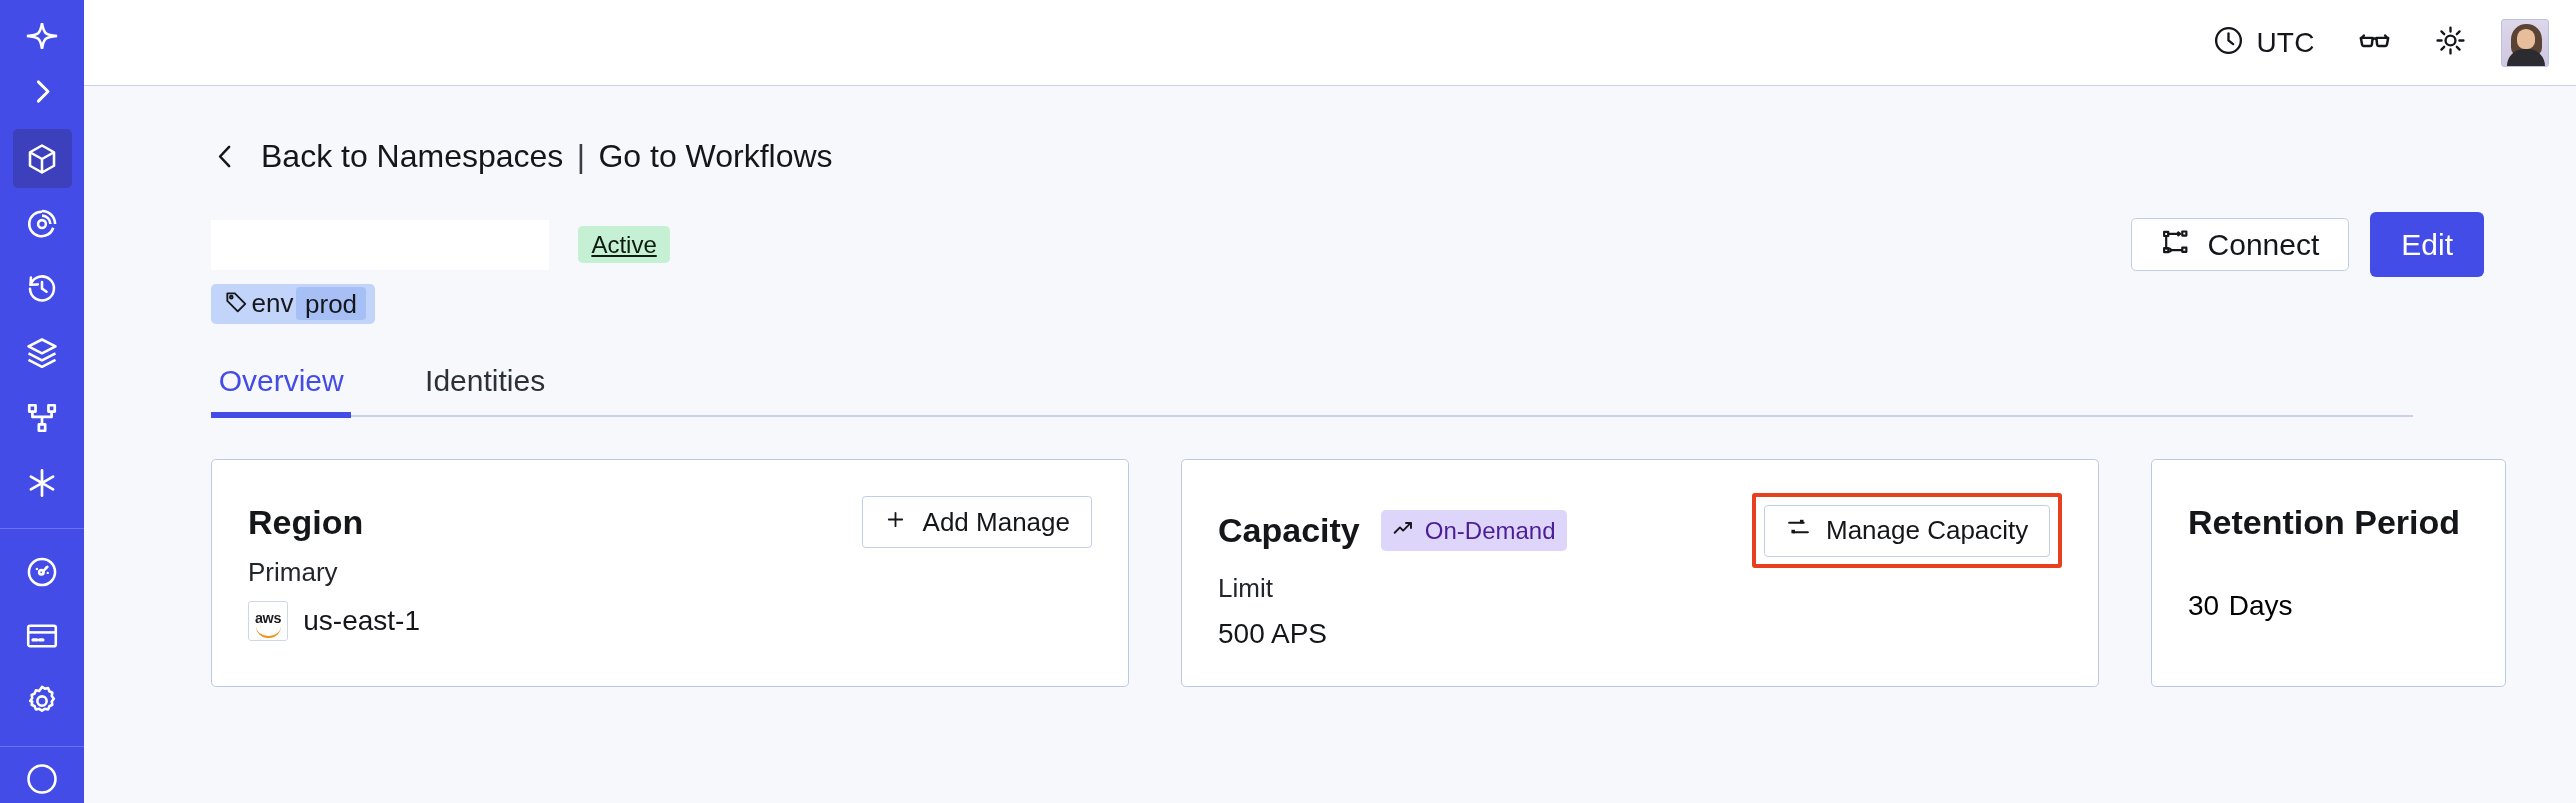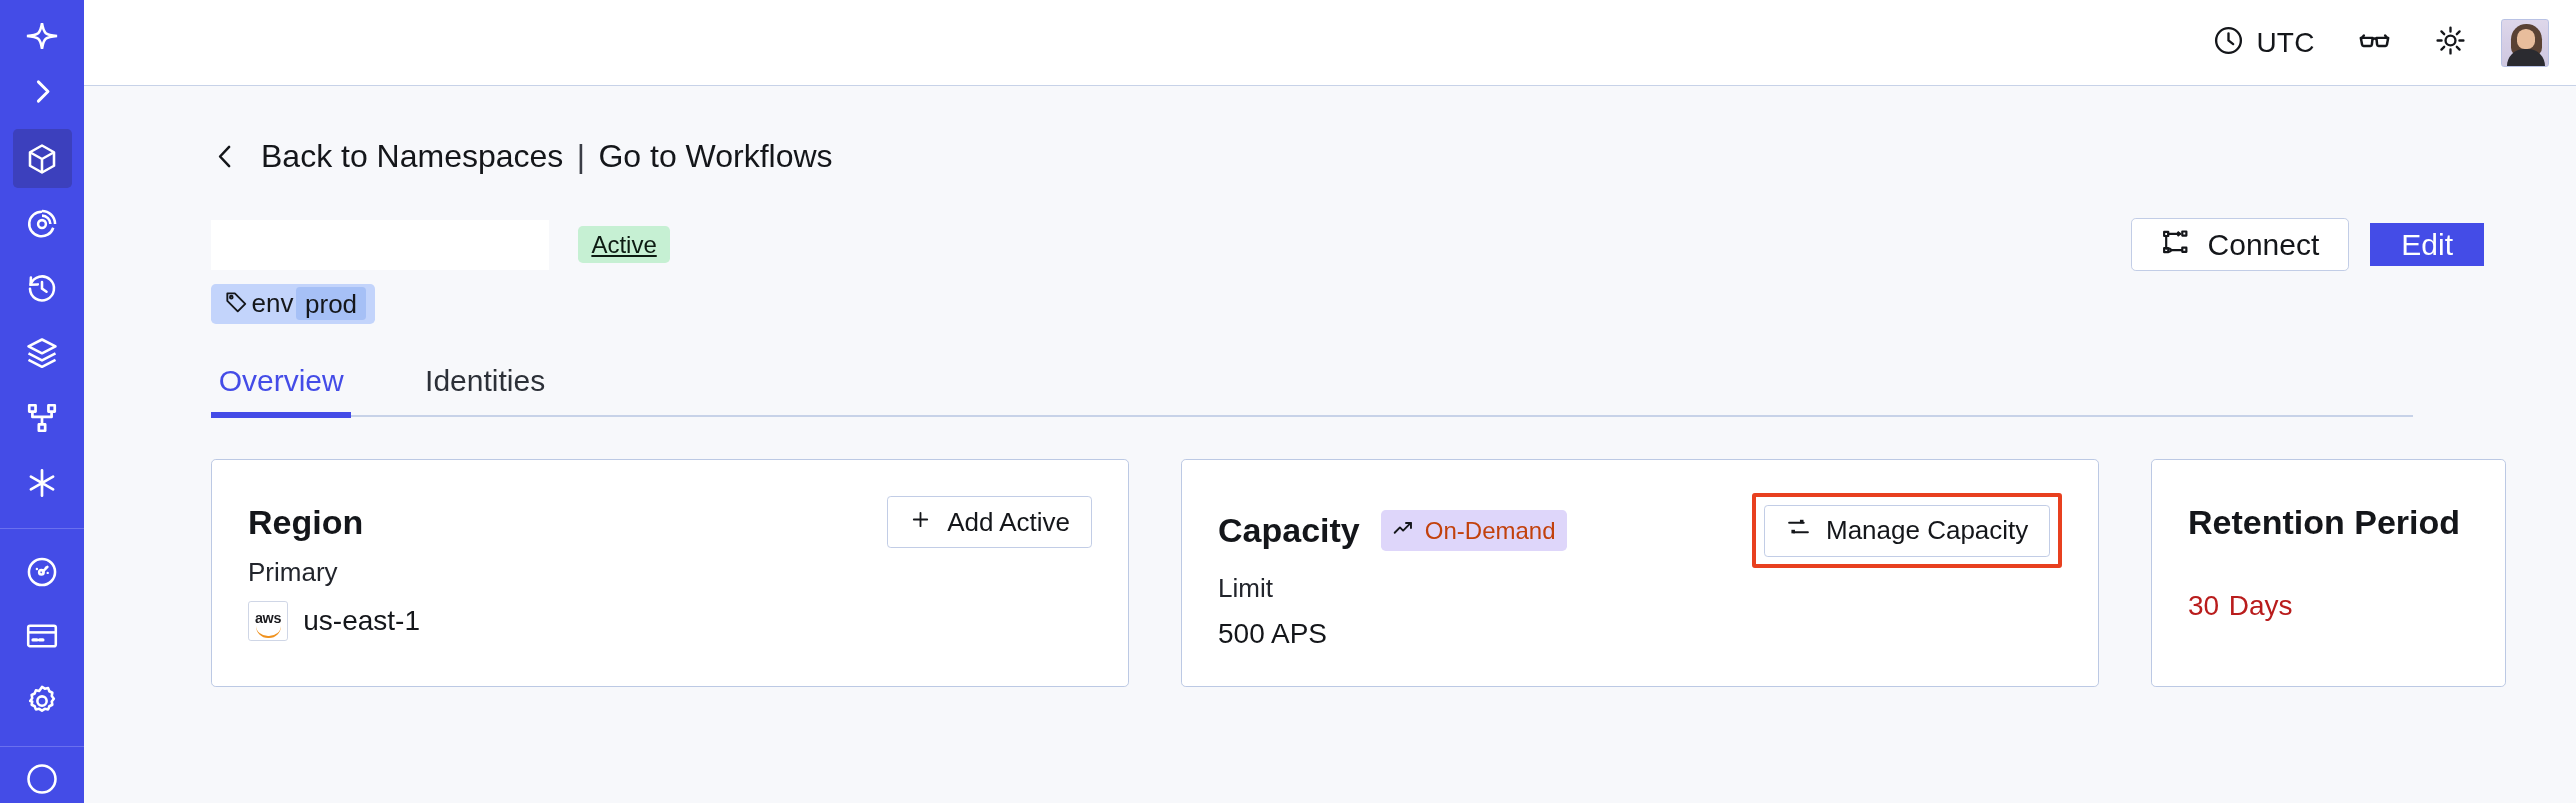--- a/index.html
+++ b/index.html
@@ -101,21 +101,21 @@
     display: inline-flex; align-items: center; justify-content: center;
     gap: 17.3px; cursor: pointer; line-height: 1;
   }
   .btn-connect {
     background: #ffffff; border: 1.9px solid #c2cde6;
     border-radius: 4.8px; height: 53px; padding: 0 29px;
     font-size: 30px; color: #14161a;
   }
   .btn-edit {
     background: #444ce7; color: #ffffff; border: none;
-    border-radius: 0; height: 43px; padding: 0 31px;
+    border-radius: 6px; height: 65px; padding: 0 31px;
     font-size: 30px;
   }
 
   .tags-row { display: flex; align-items: center; margin-bottom: 40px; }
   .tag-pill {
     display: inline-flex; align-items: center; gap: 3px;
     background: #c3d4fb; border-radius: 4.8px;
     height: 40px; padding: 0 9.6px 0 12.5px;
   }
   .tag-key { font-size: 26px; color: #15171b; }
@@ -150,21 +150,21 @@
   .card-region   { width: 918px; flex: 0 0 918px; }
   .card-capacity { width: 918px; flex: 0 0 918px; }
   .card-retention{ width: 355px; flex: 0 0 355px; }
 
   .card-head {
     display: flex; align-items: center; min-height: 59px; margin-bottom: 5px;
   }
   .card-title { font-size: 34px; font-weight: bold; color: #14161a; }
   .badge-ondemand {
     margin-left: 21px; display: inline-flex; align-items: center; gap: 9.6px;
-    background: #ded6fa; color: #c2410c;
+    background: #ded6fa; color: #4c1d95;
     font-size: 24px; padding: 6.7px 11.5px; border-radius: 4.8px; line-height: 1;
   }
   .card-action { margin-left: auto; }
   .btn-card {
     background: #ffffff; border: 1.9px solid #c2cde6; border-radius: 3.8px;
     height: 52px; padding: 0 21px; font-size: 26px; color: #14161a;
     display: inline-flex; align-items: center; gap: 15.3px; cursor: pointer;
   }
   .annot-red {
     border: 4.8px solid #e8401f; border-radius: 2.9px; padding: 7.7px;
@@ -183,21 +183,21 @@
   }
   .aws-logo .aws-txt {
     font-size: 14.4px; font-weight: bold; color: #1b1b1f;
     letter-spacing: -0.4px; line-height: 1;
   }
   .aws-logo .aws-swoosh { width: 25px; height: 5.8px; position: relative; }
   .aws-logo .aws-swoosh::after {
     content: ""; position: absolute; left: 0; top: 0; width: 25px; height: 9.6px;
     border-bottom: 2.9px solid #f0921e; border-radius: 0 0 12.5px 12.5px;
   }
-  .ret-value { margin-top: 38px; font-size: 28px; color: #b91c1c; }
+  .ret-value { margin-top: 38px; font-size: 28px; color: #000000; }
   .ret-value .gap { display: inline-block; width: 9.6px; }
 </style>
 </head>
 <body>
 
 <div class="app">
 
   <nav class="sidebar">
 
     <div class="side-btn logo">
@@ -403,21 +403,21 @@
           <section class="card card-region">
             <div class="card-head">
               <span class="card-title">Region</span>
               <span class="card-action">
                 <span class="btn-card">
                   <span>
                     <svg width="23" height="23" viewBox="0 0 24 24" fill="none" stroke="#14161a" stroke-width="1.9" stroke-linecap="round">
                       <path d="M12 5v14M5 12h14"></path>
                     </svg>
                   </span>
-                  <span>Add Active</span>
+                  <span>Add Manage</span>
                 </span>
               </span>
             </div>
             <div class="card-sub">Primary</div>
             <div class="card-value">
               <span class="aws-logo">
                 <span class="aws-txt">aws</span>
                 <span class="aws-swoosh"></span>
               </span>
               <span>us-east-1</span>

